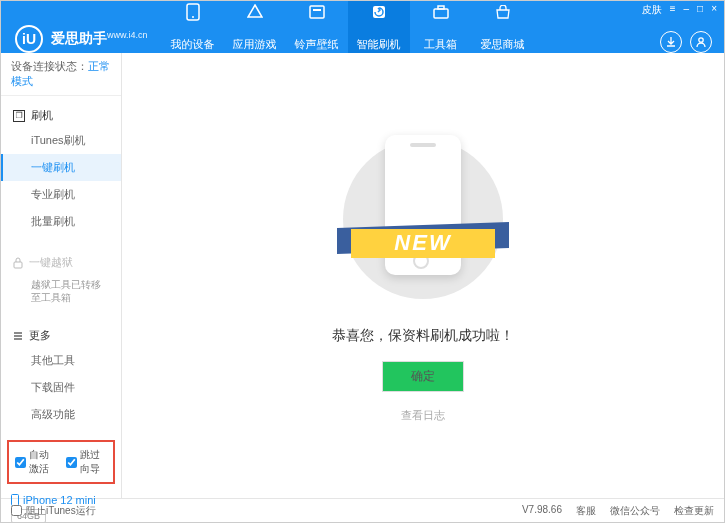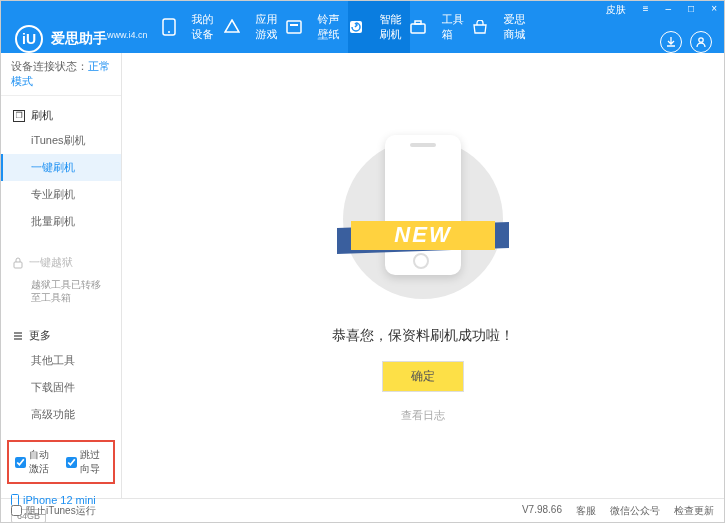--- a/index.html
+++ b/index.html
@@ -4,25 +4,25 @@
 <style>
 * { margin: 0; padding: 0; box-sizing: border-box; font-family: "Microsoft YaHei", sans-serif; }
 body { background: #fff; width: 725px; height: 523px; overflow: hidden; border: 1px solid #ccc; }
 .header { background: #1b8ff2; height: 52px; display: flex; align-items: flex-end; color: #fff; }
 .logo-area { display: flex; align-items: center; padding: 0 14px; gap: 8px; }
 .logo-icon { width: 28px; height: 28px; border: 2px solid #fff; border-radius: 50%; display: flex; align-items: center; justify-content: center; font-weight: bold; font-size: 14px; }
 .logo-text { display: flex; flex-direction: row; line-height: 1.1; }
 .app-name { font-size: 14px; font-weight: bold; }
 .app-url { font-size: 9px; opacity: 0.9; }
 .nav { display: flex; flex: 1; height: 100%; }
-.nav-item { width: 62px; display: flex; align-items: center; justify-content: center; gap: 16px; cursor: pointer; font-size: 11px; }
+.nav-item { width: 62px; display: flex; flex-direction: column; align-items: center; justify-content: center; gap: 16px; cursor: pointer; font-size: 11px; }
 .nav-item.active { background: #0a7de0; }
 .nav-icon { width: 18px; height: 18px; display: flex; align-items: center; justify-content: center; }
 .header-right { display: flex; align-items: center; gap: 8px; padding-right: 12px; }
-.win-controls { position: absolute; top: 3px; right: 8px; display: flex; gap: 17px; font-size: 10px; color: #fff; }
+.win-controls { position: absolute; top: 3px; right: 8px; display: flex; gap: 8px; font-size: 10px; color: #fff; }
 .win-controls span { cursor: pointer; }
 .circ-btn { width: 22px; height: 22px; border: 1.5px solid #fff; border-radius: 50%; display: flex; align-items: center; justify-content: center; cursor: pointer; }
 .body { display: flex; height: calc(100% - 52px - 24px); }
 .sidebar { width: 121px; border-right: 1px solid #e5e5e5; display: flex; flex-direction: column; font-size: 11px; }
 .status-bar { padding: 6px 10px; border-bottom: 1px solid #eee; color: #666; }
 .status-val { color: #1b8ff2; }
 .side-group { padding: 8px 0; }
 .side-head { display: flex; align-items: center; gap: 6px; padding: 4px 12px; color: #333; }
 .side-head.locked { color: #bbb; }
 .side-head-icon { width: 12px; height: 12px; border: 1px solid currentColor; display: flex; align-items: center; justify-content: center; font-size: 8px; }
@@ -36,23 +36,23 @@
 .device-name { color: #1b8ff2; font-size: 11px; display: flex; align-items: center; gap: 4px; }
 .badge { display: inline-block; border: 1px solid #ccc; border-radius: 2px; padding: 1px 5px; font-size: 9px; color: #888; margin-top: 3px; }
 .main { flex: 1; display: flex; flex-direction: column; align-items: center; justify-content: center; padding: 20px; }
 .illus { width: 180px; height: 180px; position: relative; margin-bottom: 18px; }
 .circle { width: 160px; height: 160px; background: #e8e8e8; border-radius: 50%; position: absolute; top: 10px; left: 10px; }
 .phone { width: 76px; height: 140px; background: #fff; border-radius: 10px; position: absolute; top: 6px; left: 52px; box-shadow: 0 3px 10px rgba(0,0,0,.15); }
 .phone-notch { width: 26px; height: 4px; background: #ddd; border-radius: 2px; position: absolute; top: 8px; left: 25px; }
 .phone-home { width: 16px; height: 16px; border: 2px solid #ddd; border-radius: 50%; position: absolute; bottom: 6px; left: 28px; }
 .ribbon { position: absolute; top: 88px; left: 0; right: 0; height: 42px; }
 .ribbon-back { position: absolute; left: 4px; right: 4px; top: 8px; height: 26px; background: #3a5f9e; transform: skewY(-2deg); }
-.ribbon-front { position: absolute; left: 18px; right: 18px; top: 4px; height: 29px; background: #ffd23f; display: flex; align-items: center; justify-content: center; font-weight: 900; font-size: 22px; color: #fff; letter-spacing: 2px; font-style: italic; }
+.ribbon-front { position: absolute; left: 18px; right: 18px; top: 12px; height: 29px; background: #ffd23f; display: flex; align-items: center; justify-content: center; font-weight: 900; font-size: 22px; color: #fff; letter-spacing: 2px; font-style: italic; }
 .msg { font-size: 14px; color: #333; margin-bottom: 16px; }
-.ok-btn { border: 1px solid #ddd; background: #fde047; padding: 6px 28px; font-size: 12px; color: #555; cursor: pointer; margin-bottom: 16px; }
+.ok-btn { border: 1px solid #ddd; background: #22c55e; padding: 6px 28px; font-size: 12px; color: #555; cursor: pointer; margin-bottom: 16px; }
 .log-link { font-size: 11px; color: #aaa; cursor: pointer; }
 .footer { height: 24px; border-top: 1px solid #e5e5e5; display: flex; align-items: center; padding: 0 10px; font-size: 10px; color: #666; }
 .footer label { display: flex; align-items: center; gap: 4px; }
 .footer-right { margin-left: auto; display: flex; gap: 14px; }
 .footer-right span { cursor: pointer; }
 input[type=checkbox] { accent-color: #1b8ff2; width: 11px; height: 11px; }
 svg { display: block; }
 </style>
 </head>
 <body>

